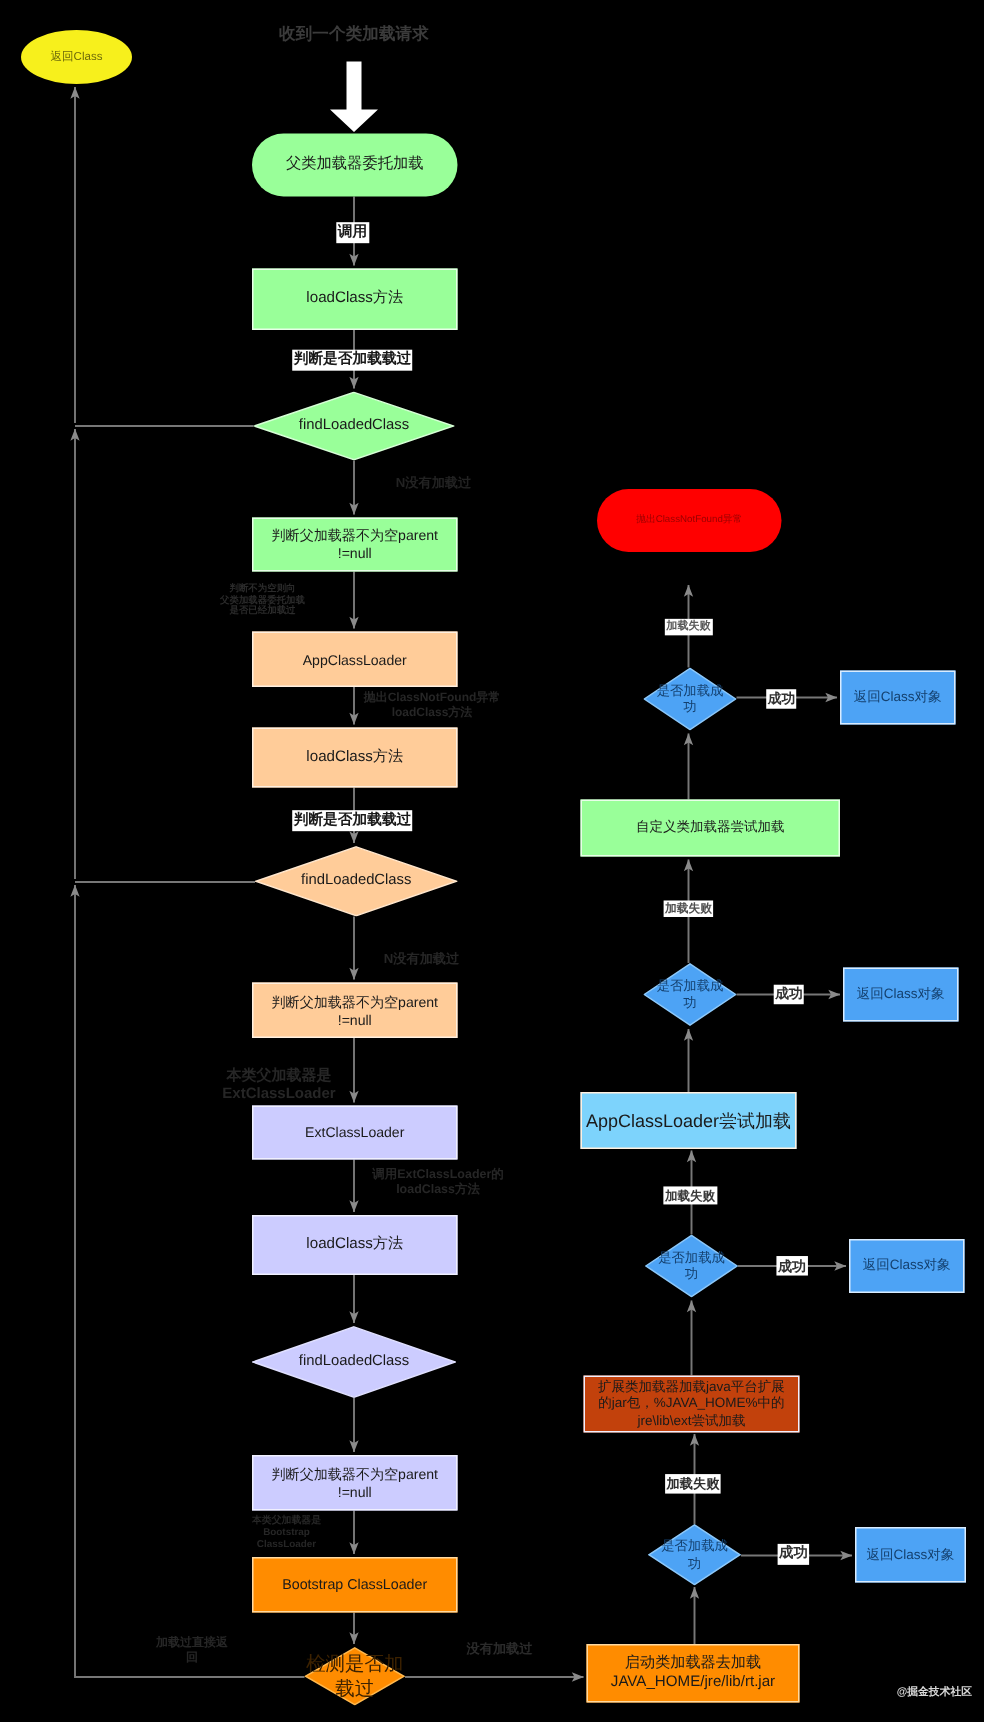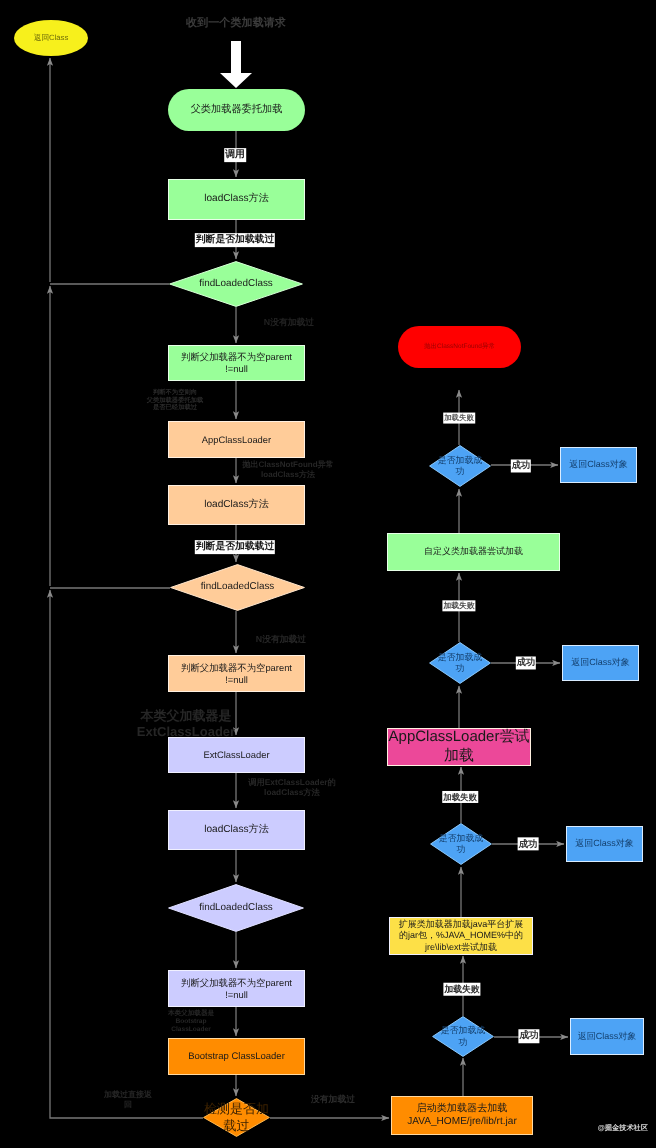--- a/index.html
+++ b/index.html
@@ -141,31 +141,31 @@
       <div class="node" style="left: 387px; top: 533px; width: 173px; height: 38px; font-size: 9px; color: rgb(26, 26, 26); background: rgb(153, 255, 153); border: 1px solid rgb(232, 255, 232);">
         <span style="white-space: pre-line;">自定义类加载器尝试加载</span>
       </div>
       <div class="node" style="left: 429px; top: 642px; width: 62px; height: 42px; font-size: 8.9px; color: rgb(20, 64, 110); background: transparent;">
         <span style="white-space: pre-line;">是否加载成
 功</span>
       </div>
       <div class="node" style="left: 562px; top: 645px; width: 77px; height: 36px; font-size: 9px; color: rgb(20, 64, 110); background: rgb(77, 163, 245); border: 1px solid rgb(217, 236, 255);">
         <span style="white-space: pre-line;">返回Class对象</span>
       </div>
-      <div class="node" style="left: 387px; top: 728px; width: 144px; height: 38px; font-size: 15px; color: rgb(26, 26, 26); background: #ec4899; border: 1px solid rgb(255, 240, 224);">
+      <div class="node" style="left: 387px; top: 728px; width: 144px; height: 38px; font-size: 12px; color: rgb(26, 26, 26); background: #7dd3fc; border: 1px solid rgb(255, 240, 224);">
         <span style="white-space: pre-line;">AppClassLoader尝试加载</span>
       </div>
       <div class="node" style="left: 430px; top: 823px; width: 62px; height: 42px; font-size: 8.9px; color: rgb(20, 64, 110); background: transparent;">
         <span style="white-space: pre-line;">是否加载成
 功</span>
       </div>
       <div class="node" style="left: 566px; top: 826px; width: 77px; height: 36px; font-size: 9px; color: rgb(20, 64, 110); background: rgb(77, 163, 245); border: 1px solid rgb(217, 236, 255);">
         <span style="white-space: pre-line;">返回Class对象</span>
       </div>
-      <div class="node" style="left: 389px; top: 917px; width: 144px; height: 38px; font-size: 9px; color: rgb(26, 26, 26); background: #fde047; border: 1px solid rgb(240, 240, 255);">
+      <div class="node" style="left: 389px; top: 917px; width: 144px; height: 38px; font-size: 9px; color: rgb(26, 26, 26); background: #c2410c; border: 1px solid rgb(240, 240, 255);">
         <span style="white-space: pre-line;">扩展类加载器加载java平台扩展
 的jar包，%JAVA_HOME%中的
 jre\lib\ext尝试加载</span>
       </div>
       <div class="node" style="left: 432px; top: 1016px; width: 62px; height: 41px; font-size: 8.9px; color: rgb(20, 64, 110); background: transparent;">
         <span style="white-space: pre-line;">是否加载成
 功</span>
       </div>
       <div class="node" style="left: 570px; top: 1018px; width: 74px; height: 37px; font-size: 9px; color: rgb(20, 64, 110); background: rgb(77, 163, 245); border: 1px solid rgb(217, 236, 255);">
         <span style="white-space: pre-line;">返回Class对象</span>
@@ -179,21 +179,21 @@
       <div class="lbl" style="left: 235px; top: 155px; font-size: 9.8px; color: rgb(26, 26, 26); transform: translate(-50%, -50%); background: rgb(255, 255, 255); padding: 1px;">调用</div>
       <div class="lbl" style="left: 235px; top: 240px; font-size: 9.8px; color: rgb(26, 26, 26); transform: translate(-50%, -50%); background: rgb(255, 255, 255); padding: 1px;">判断是否加载载过</div>
       <div class="lbl" style="left: 289px; top: 322px; font-size: 8.8px; color: rgb(34, 34, 34); transform: translate(-50%, -50%);">N没有加载过</div>
       <div class="lbl" style="left: 175px; top: 400px; font-size: 6.3px; color: rgb(43, 43, 43); transform: translate(-50%, -50%);">判断不为空则向
 父类加载器委托加载
 是否已经加载过</div>
       <div class="lbl" style="left: 288px; top: 470px; font-size: 8px; color: rgb(38, 38, 38); transform: translate(-50%, -50%);">抛出ClassNotFound异常
 loadClass方法</div>
       <div class="lbl" style="left: 235px; top: 547px; font-size: 9.8px; color: rgb(26, 26, 26); transform: translate(-50%, -50%); background: rgb(255, 255, 255); padding: 1px;">判断是否加载载过</div>
       <div class="lbl" style="left: 281px; top: 639px; font-size: 8.8px; color: rgb(38, 38, 38); transform: translate(-50%, -50%);">N没有加载过</div>
-      <div class="lbl" style="left: 186px; top: 724px; font-size: 13px; color: rgb(38, 38, 38); transform: translate(-50%, -50%);">本类父加载器是
+      <div class="lbl" style="left: 186px; top: 724px; font-size: 10px; color: rgb(38, 38, 38); transform: translate(-50%, -50%);">本类父加载器是
 ExtClassLoader</div>
       <div class="lbl" style="left: 292px; top: 788px; font-size: 8.3px; color: rgb(38, 38, 38); transform: translate(-50%, -50%);">调用ExtClassLoader的
 loadClass方法</div>
       <div class="lbl" style="left: 191px; top: 1022px; font-size: 6.6px; color: rgb(38, 38, 38); transform: translate(-50%, -50%);">本类父加载器是
 Bootstrap
 ClassLoader</div>
       <div class="lbl" style="left: 128px; top: 1100px; font-size: 8px; color: rgb(38, 38, 38); transform: translate(-50%, -50%);">加载过直接返
 回</div>
       <div class="lbl" style="left: 333px; top: 1099px; font-size: 8.8px; color: rgb(43, 43, 43); transform: translate(-50%, -50%);">没有加载过</div>
       <div class="lbl" style="left: 459px; top: 418px; font-size: 7.4px; color: rgb(90, 90, 90); transform: translate(-50%, -50%); background: rgb(255, 255, 255); padding: 1px;">加载失败</div>

